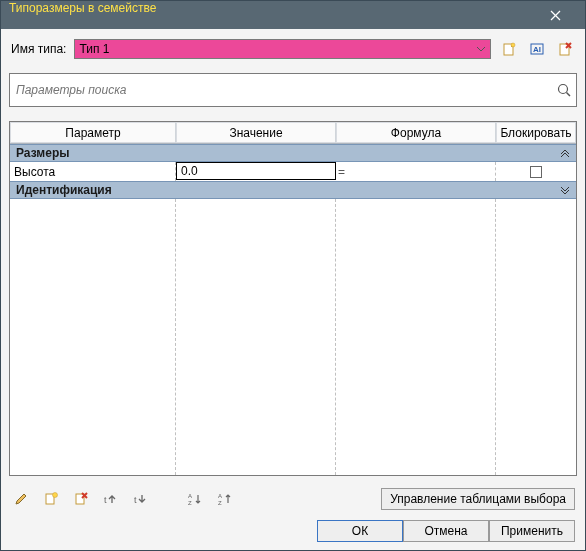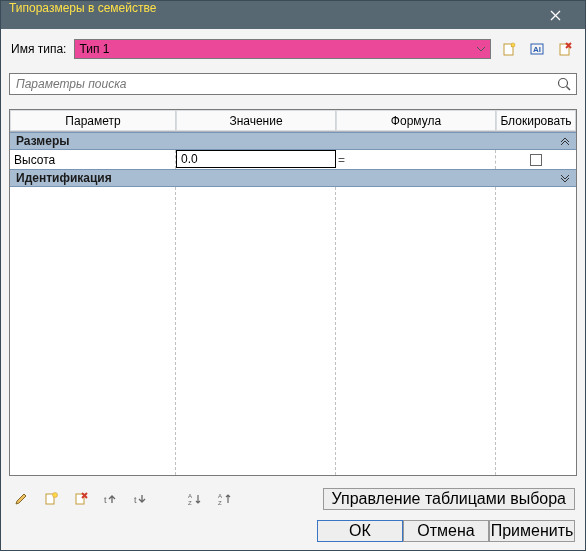--- a/index.html
+++ b/index.html
@@ -61,21 +61,21 @@
   .iconbtn {
     width:20px; height:20px;
     display:flex; align-items:center; justify-content:center;
     cursor:pointer;
   }
 
   
   .searchbox {
     border:1px solid #7a7a7a;
     background:#fff;
-    height:22px;
+    height:34px;
     display:flex;
     align-items:center;
     padding:0 4px;
     margin-top:6px;
   }
   .searchbox input {
     border:none; outline:none; flex:1;
     font-size:12px; font-style:italic;
     color:#808080; background:transparent;
   }
@@ -153,21 +153,21 @@
   
   .bottombar {
     display:flex; align-items:center; gap:10px;
     padding:4px 2px;
     margin-top:4px;
   }
   .bottombar .spacer { flex:1; }
   .wbtn {
     background:#eee; border:1px solid #999; height:22px;
     padding:0 8px; display:flex; align-items:center; cursor:pointer;
-    font-size:16px;
+    font-size:12px;
   }
 
   .helprow {
     display:flex; align-items:flex-start;
     padding:2px 2px 0 2px;
     gap:10px;
   }
   .helplink {
     color:#0050b3; text-decoration:underline; cursor:pointer;
     max-width:200px;

